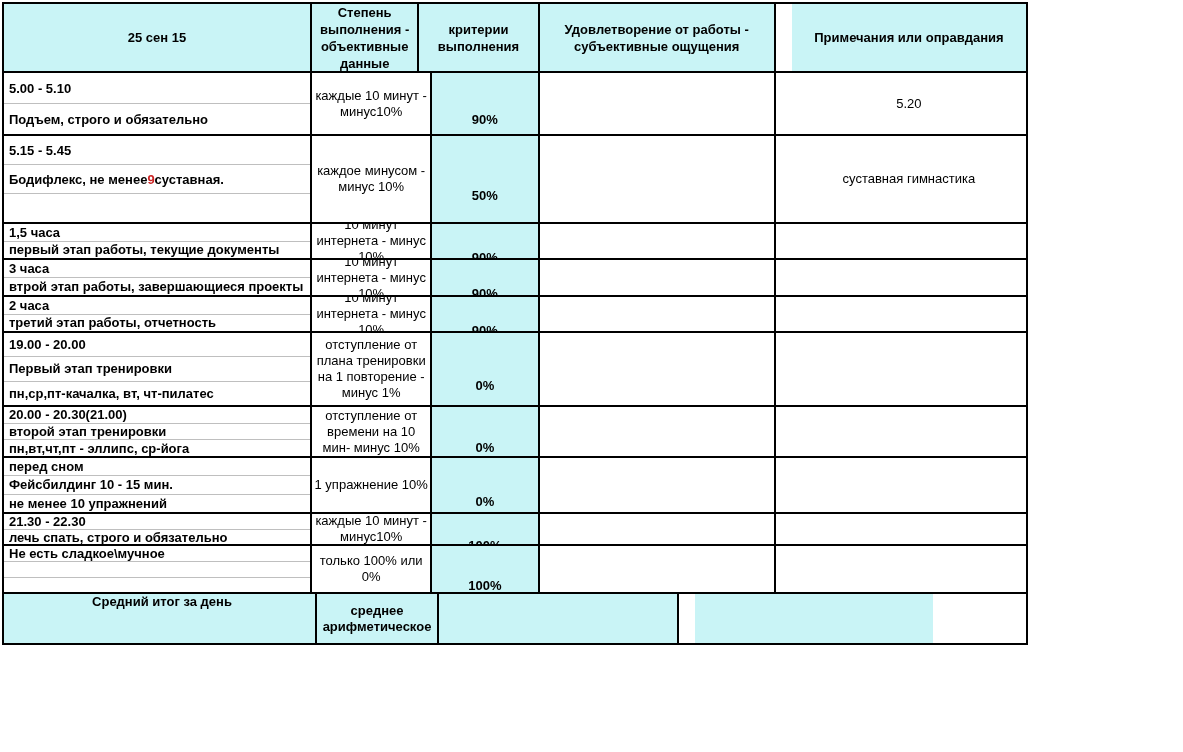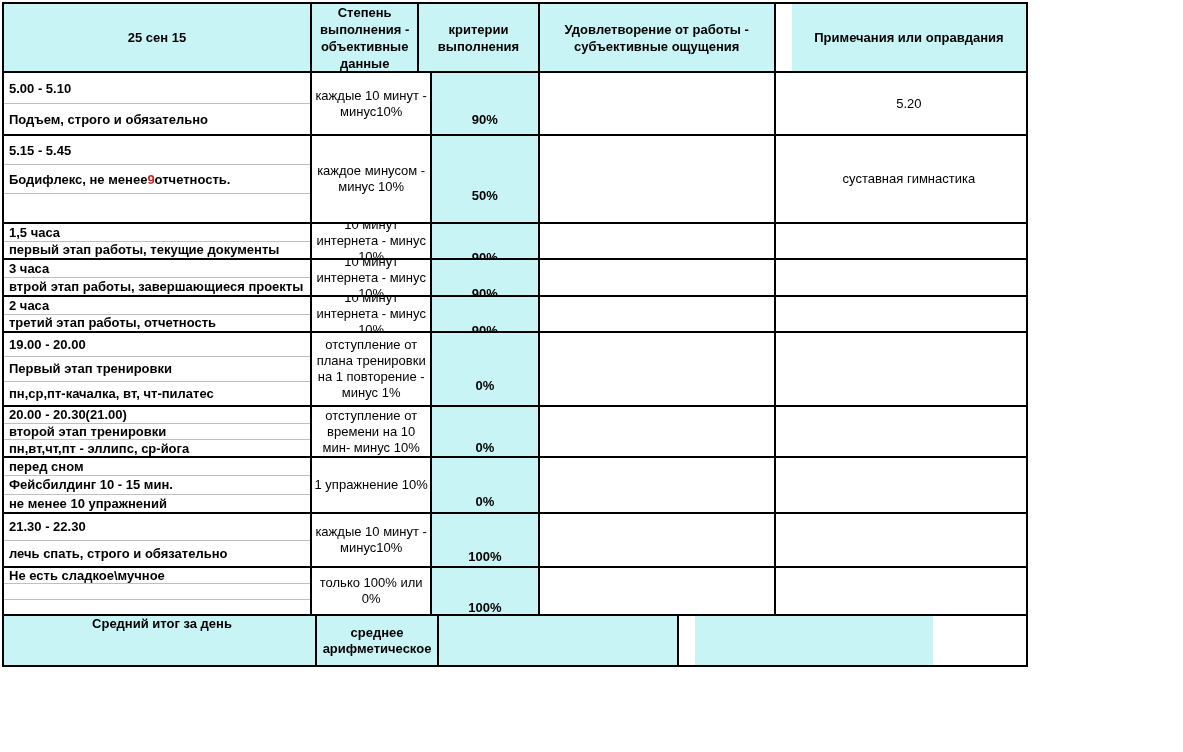--- a/index.html
+++ b/index.html
@@ -123,21 +123,21 @@
           <span class="note">5.20</span>
         </div>
     </div>
 
     <div class="row" style="height:88px">
       <div class="c c1">
         <div class="ln">5.15 - 5.45</div>
         <div class="ln">
             <span>Бодифлекс, не менее </span>
             <span class="red">9</span>
-            <span> отчетность.</span>
+            <span> суставная.</span>
           </div>
         <div class="ln"></div>
       </div>
       <div class="c c2 center">
           <span class="crit">каждое минусом - минус 10%</span>
         </div>
       <div class="c c3 cyan center">
           <span class="pct">50%</span>
         </div>
       <div class="c c4"></div>
@@ -244,21 +244,21 @@
         </div>
       <div class="c c3 cyan center">
           <span class="pct">0%</span>
         </div>
       <div class="c c4"></div>
       <div class="c c5 center">
           <span class="note"></span>
         </div>
     </div>
 
-    <div class="row" style="height:54px">
+    <div class="row" style="height:32px">
       <div class="c c1">
         <div class="ln">21.30 - 22.30</div>
         <div class="ln">лечь спать, строго и обязательно</div>
       </div>
       <div class="c c2 center">
           <span class="crit">каждые 10 минут - минус10%</span>
         </div>
       <div class="c c3 cyan center">
           <span class="pct">100%</span>
         </div>

